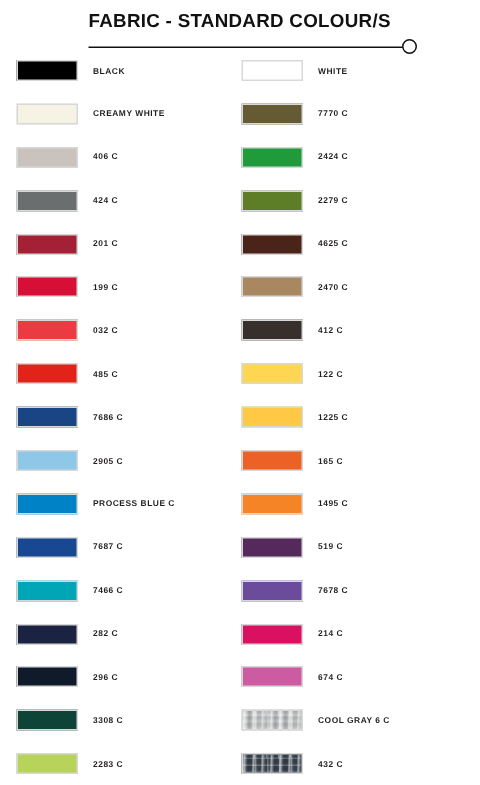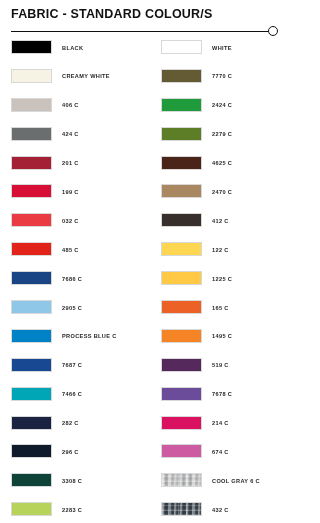--- a/index.html
+++ b/index.html
@@ -19,20 +19,21 @@
     width: 300px;
     height: 523px;
     position: relative;
     box-sizing: border-box;
     padding: 0;
   }
 
   
   .header {
     padding: 7px 11px 0 11px;
+    margin-left: 48px;
   }
   .title {
     font-size: 12.5px;
     font-weight: bold;
     letter-spacing: 0.2px;
     color: #111111;
     line-height: 14px;
     white-space: nowrap;
   }
   .rule-wrap {

